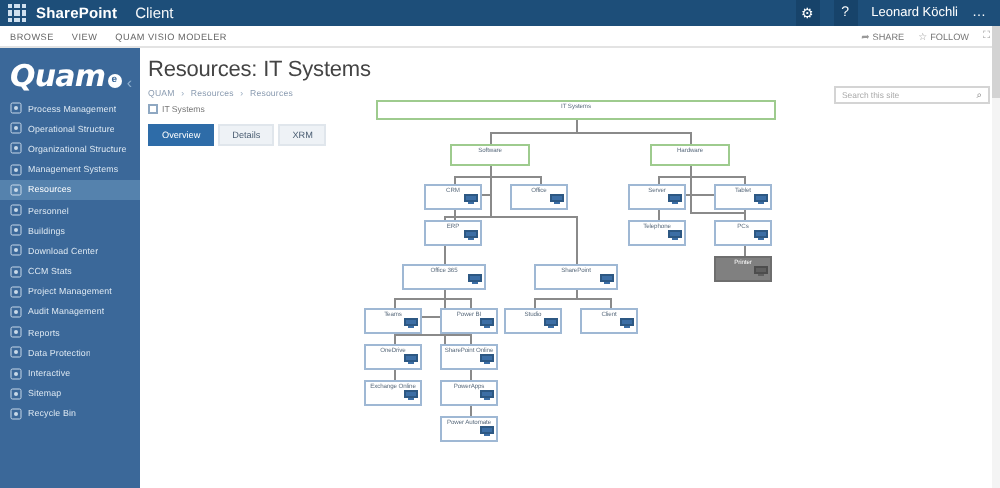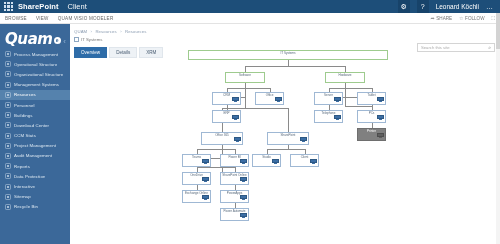--- a/index.html
+++ b/index.html
@@ -294,20 +294,21 @@
             <rect x="1" y="1" width="10" height="10" rx="1.5" fill="none" stroke="#dce8f4" stroke-width="1"></rect>
             <circle cx="6" cy="6" r="2" fill="#dce8f4"></circle>
           </svg>
           <span class="lbl">Recycle Bin</span>
         </div>
       </div>
   </div>
 
   <div class="content">
 
+    <div class="page-title">Resources: IT Systems</div>
 
     <div class="crumb">
       <span>QUAM</span>
       <span class="sep">›</span>
       <span>Resources</span>
       <span class="sep">›</span>
       <span>Resources</span>
     </div>
 
     <div class="crumb-item2">

